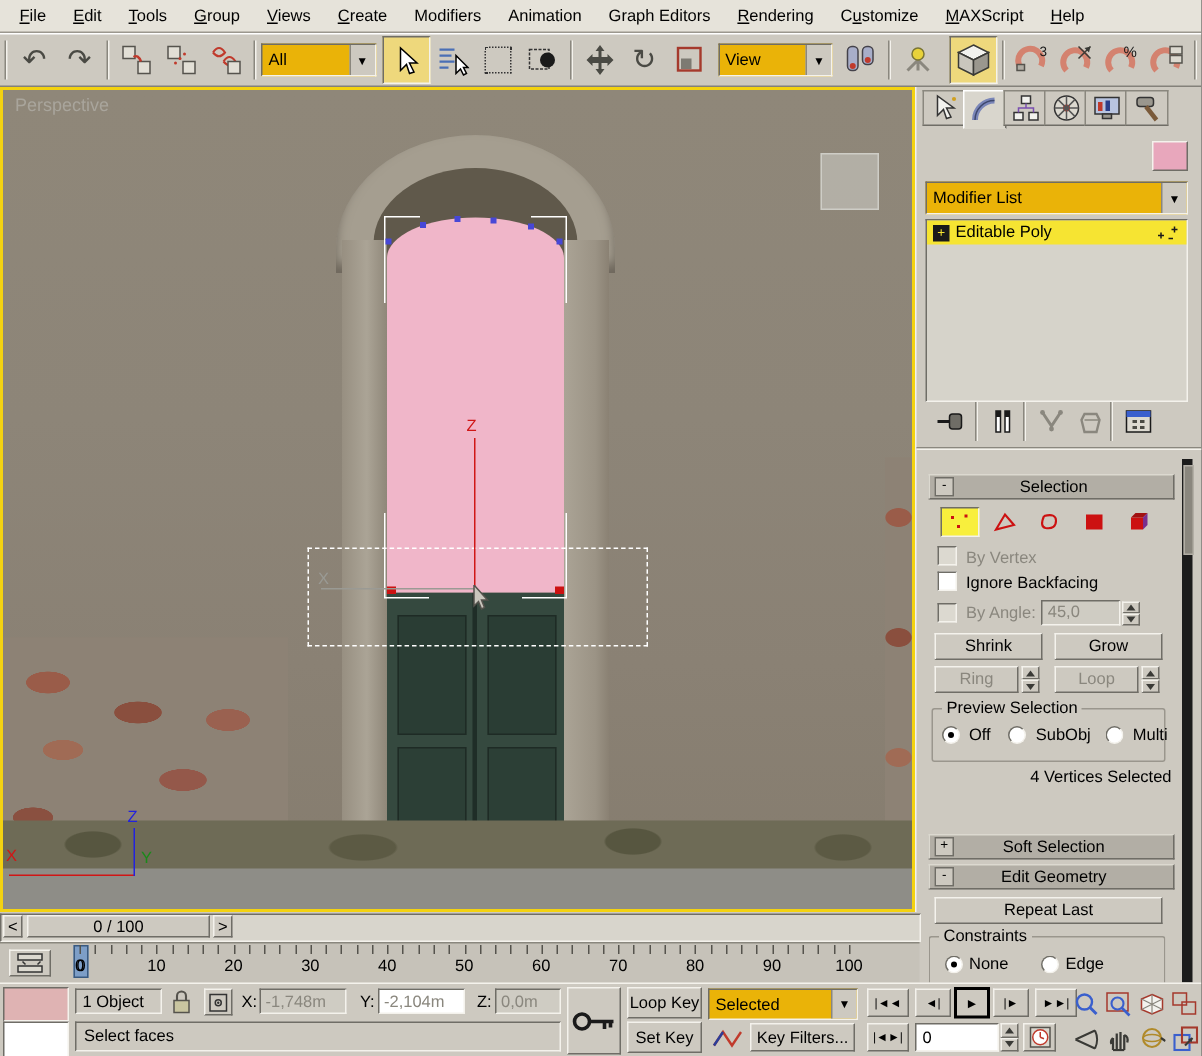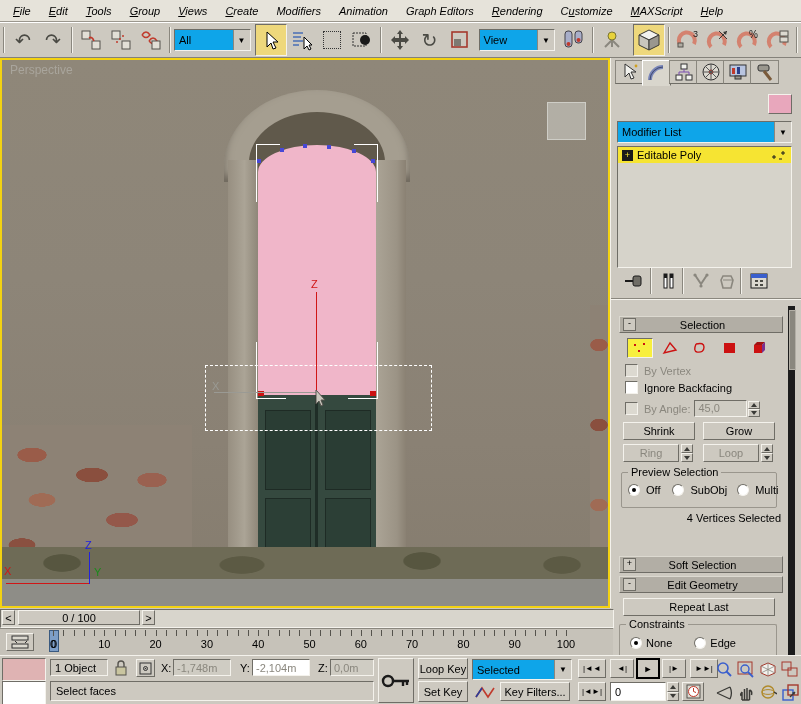--- a/index.html
+++ b/index.html
@@ -7,30 +7,30 @@
        font-family:"Liberation Sans",sans-serif;font-size:11px;color:#000;overflow:hidden;}
   .abs{position:absolute;}
   .btn3d{background:#cdc9c0;border-top:1px solid #f4f2ec;border-left:1px solid #f4f2ec;
          border-right:1px solid #6f6d66;border-bottom:1px solid #6f6d66;}
   .sunken{border-top:1px solid #6f6d66;border-left:1px solid #6f6d66;
           border-right:1px solid #f4f2ec;border-bottom:1px solid #f4f2ec;}
   .flat{border:1px solid transparent;}
   
   #menubar{left:0;top:0;width:801px;height:22px;background:#e6e3da;border-bottom:1px solid #9b978e;
            display:flex;align-items:center;padding-left:4px;box-sizing:border-box;}
-  .menu-item{padding:3px 9px;cursor:default;font-style:italic;}
+  .menu-item{padding:3px 9px;cursor:default;}
   
   #toolbar{left:0;top:22px;width:801px;height:36px;background:#cdc9c0;border-top:1px solid #fff;
            border-bottom:1px solid #84817a;display:flex;align-items:center;box-sizing:border-box;}
   .tb-sep{width:0;height:26px;border-left:1px solid #8a877e;border-right:1px solid #f4f2ec;margin:0 3px;}
   .tbtn{width:30px;height:30px;display:flex;align-items:center;justify-content:center;flex:0 0 auto;}
   .tbtn.active{background:#eed87c;border-top:1px solid #6f6d66;border-left:1px solid #6f6d66;
                border-right:1px solid #f4f2ec;border-bottom:1px solid #f4f2ec;}
   .glyph{font-size:19px;color:#4a4a44;line-height:1;}
-  .combo{height:20px;background:#0ea5e9;border-top:1px solid #6f6d66;border-left:1px solid #6f6d66;
+  .combo{height:20px;background:#eab308;border-top:1px solid #6f6d66;border-left:1px solid #6f6d66;
          border-right:1px solid #f4f2ec;border-bottom:1px solid #f4f2ec;display:flex;align-items:center;}
   .combo .val{flex:1;padding-left:4px;}
   .combo .drop{width:16px;height:100%;background:#cdc9c0;border-left:1px solid #8a877e;
                display:flex;align-items:center;justify-content:center;font-size:8px;color:#000;}
   
   #viewport{left:0;top:58px;width:610px;height:550px;border:2px solid #f3d211;box-sizing:border-box;
             background:#8e887b;overflow:hidden;}
   .vp-label{color:#a9a59c;font-size:12px;}
   
   #cmdpanel{left:610px;top:58px;width:191px;height:597px;background:#cdc9c0;border-left:1px solid #f4f2ec;box-sizing:border-box;}

